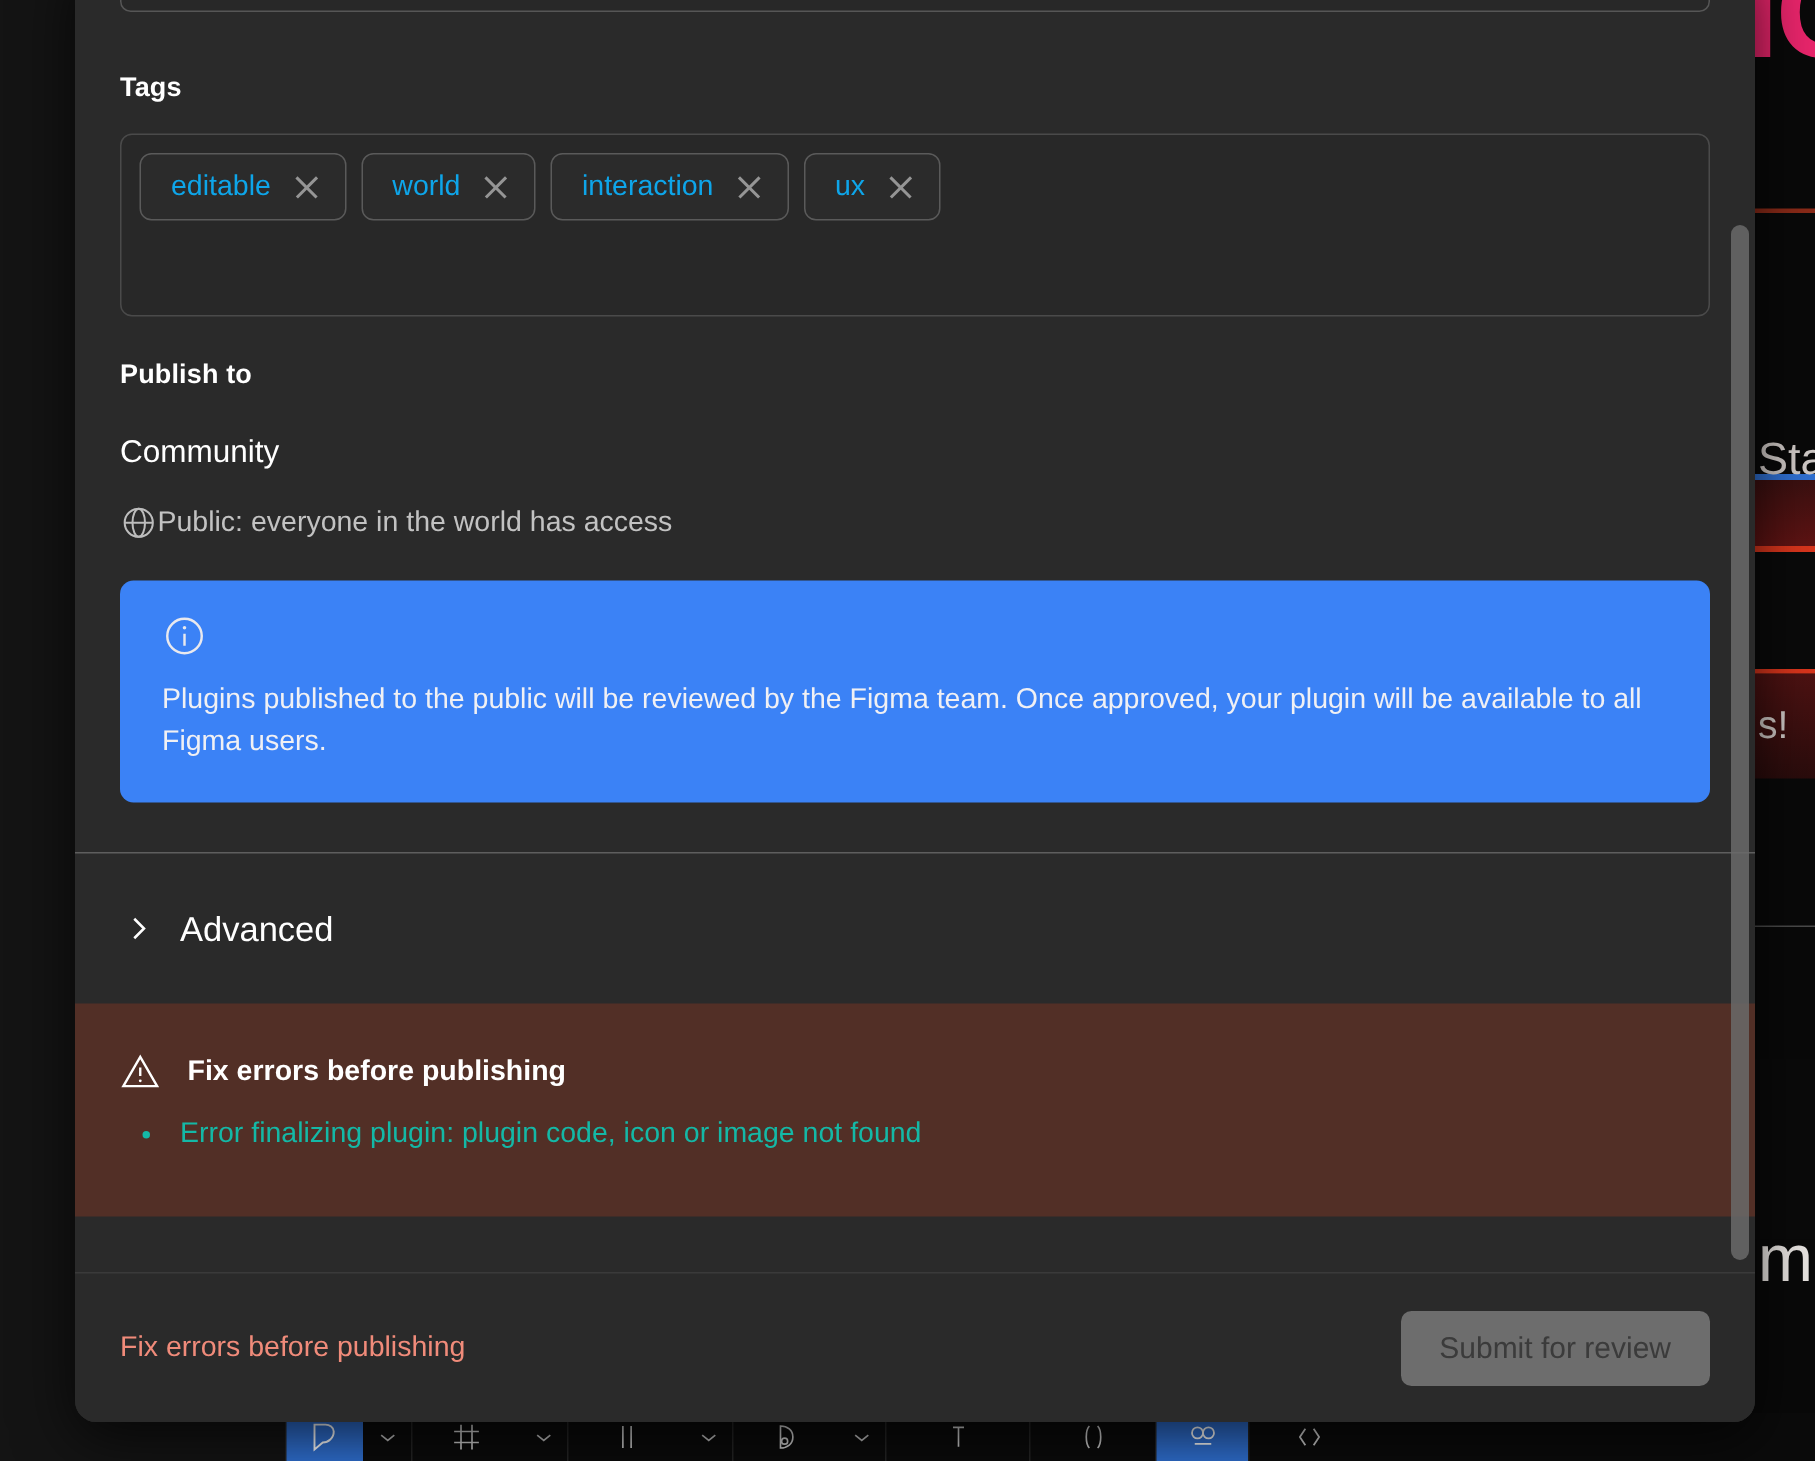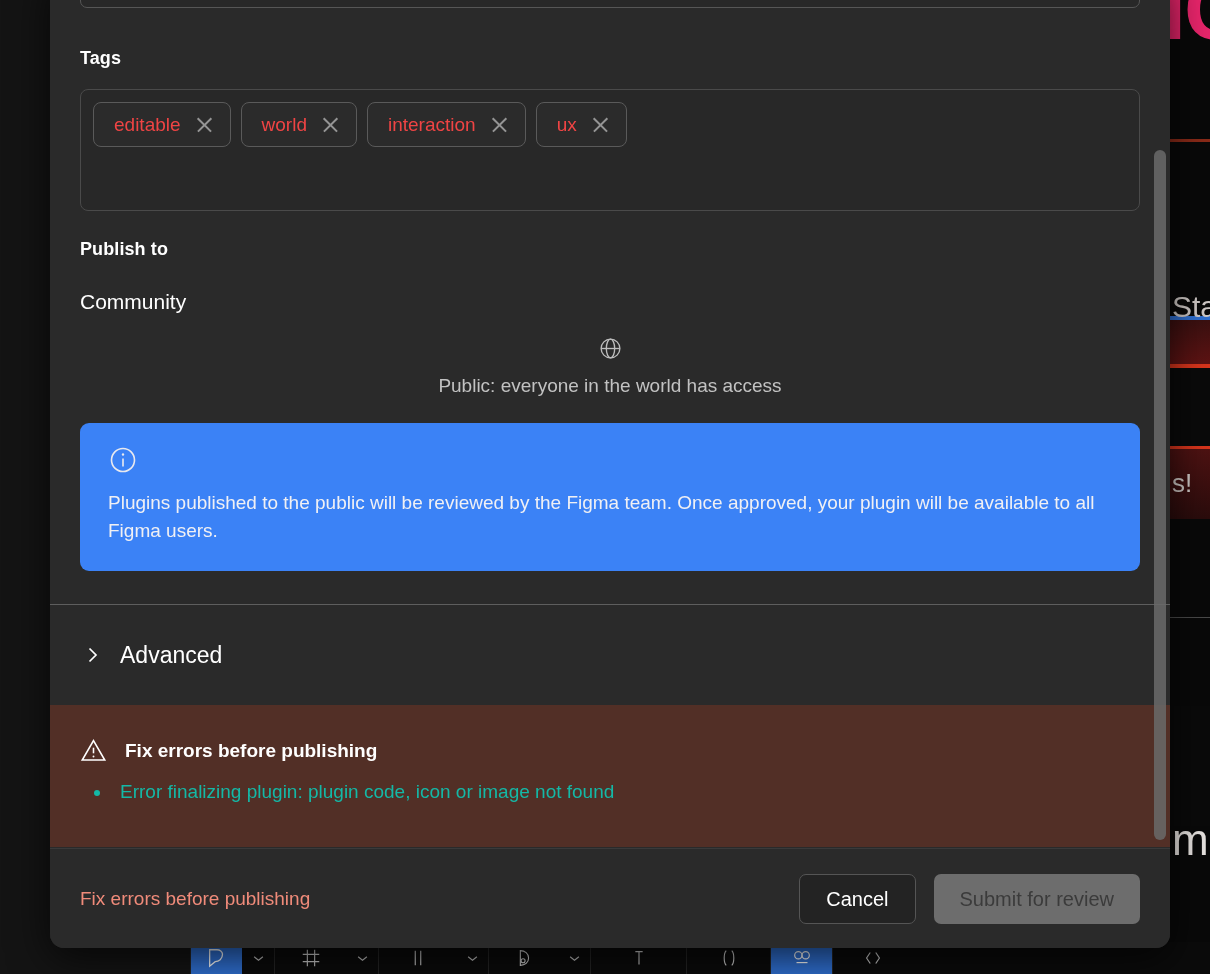--- a/index.html
+++ b/index.html
@@ -143,21 +143,21 @@
   }
   .tag {
     display: inline-flex;
     align-items: center;
     gap: 14px;
     height: 45px;
     padding: 0 16px 0 20px;
     border: 1px solid #5a5a5a;
     border-radius: 8px;
     background: #2b2b2b;
-    color: #ef4444;
+    color: #0ea5e9;
     font-size: 19px;
     line-height: 1;
     white-space: nowrap;
   }
   .tag-x {
     width: 19px; height: 19px;
     position: relative;
     flex: 0 0 auto;
     opacity: .62;
   }
@@ -176,24 +176,22 @@
   .community-title {
     margin-top: 30px;
     color: #ffffff;
     font-size: 21px;
     font-weight: 400;
   }
   .visibility-row {
     margin-top: 22px;
     display: flex;
     align-items: center;
-    gap: 14px;
     color: #c2c2c2;
     font-size: 19px;
-    flex-direction: column;
   }
   .globe-icon { width: 25px; height: 25px; flex: 0 0 auto; color: #bdbdbd; }
 
   
   .info-banner {
     margin-top: 26px;
     border-radius: 9px;
     padding: 22px 28px 26px 28px;
   }
   .info-icon { width: 30px; height: 30px; color: #e9e9ee; display: block; }
@@ -474,18 +472,17 @@
       </div>
 
       <div class="scrollbar-track">
         <div class="scrollbar-thumb"></div>
       </div>
     </div>
 
     <div class="modal-footer">
       <span class="footer-error" style="color: rgb(240, 139, 122);">Fix errors before publishing</span>
       <div class="footer-buttons">
-        <button class="btn btn-cancel">Cancel</button>
         <button class="btn btn-submit" aria-disabled="true">Submit for review</button>
       </div>
     </div>
   </div>
 </div>
 
 </body></html>

